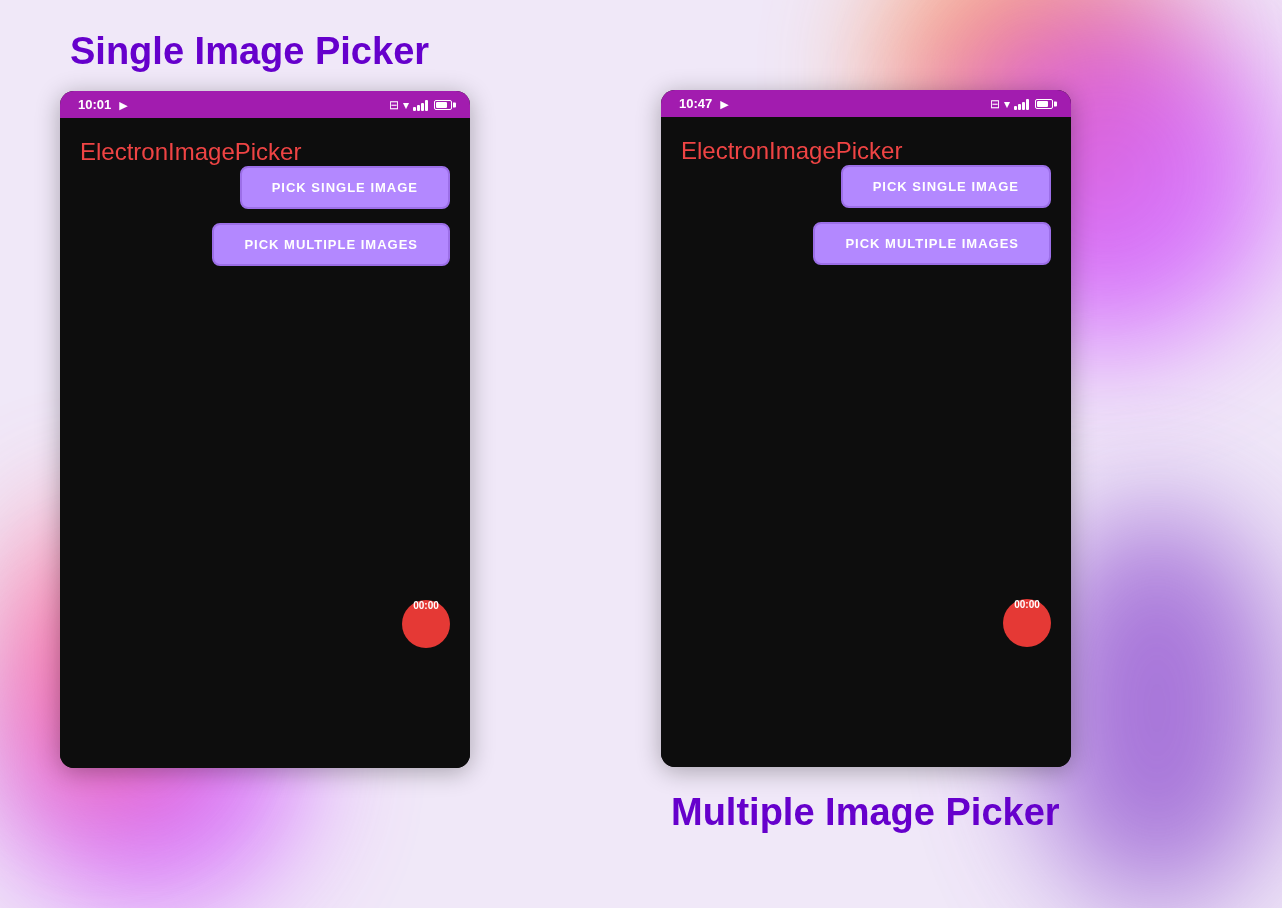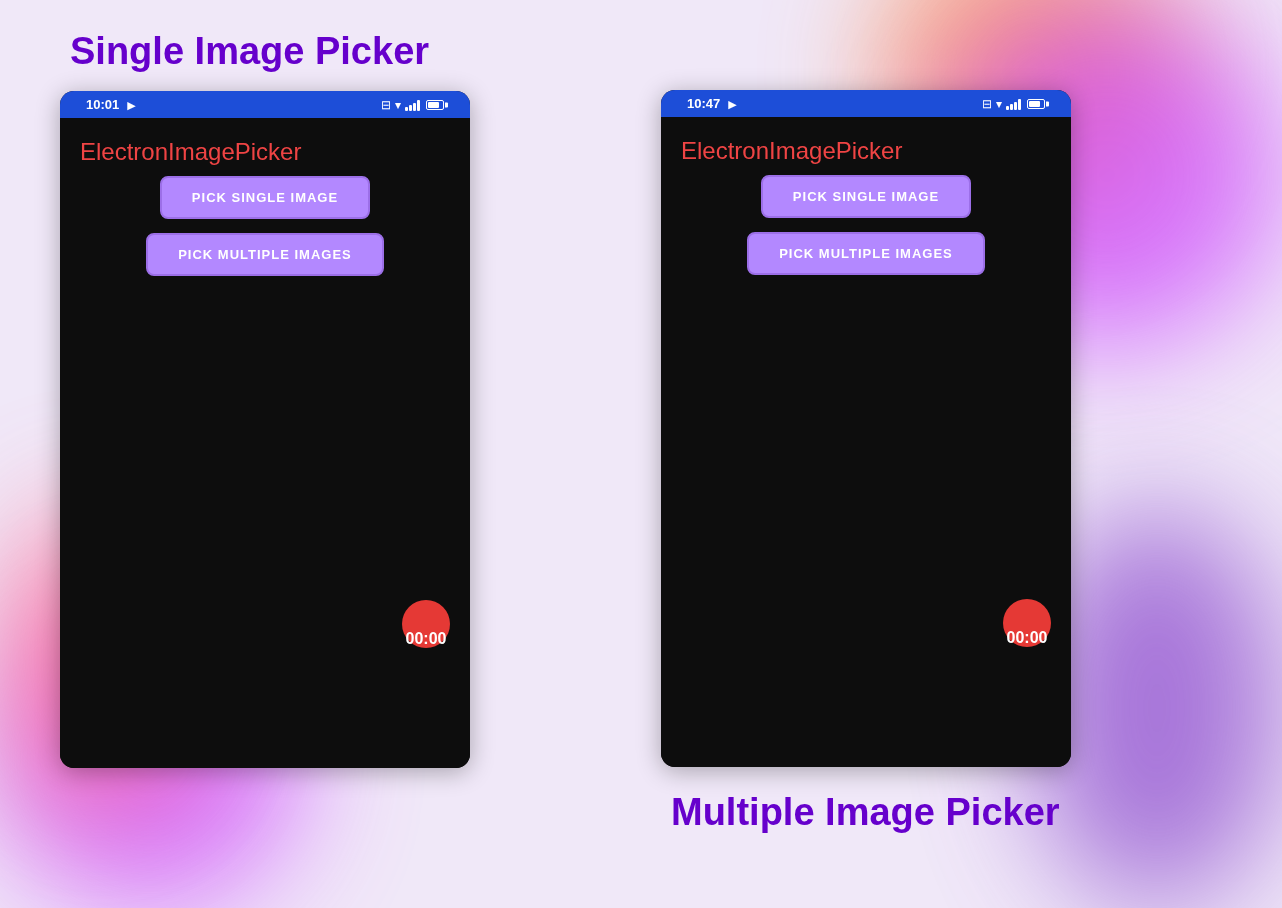--- a/index.html
+++ b/index.html
@@ -97,25 +97,25 @@
       width: 410px;
       border-radius: 14px;
       overflow: hidden;
       background: #0a0a0a;
       box-shadow: 0 4px 24px rgba(0,0,0,0.3);
       position: relative;
     }
 
     
     .status-bar {
-      background: #1d4ed8;
+      background: #a21caf;
       display: flex;
       align-items: center;
       justify-content: space-between;
-      padding: 6px 26px;
+      padding: 6px 18px;
       color: white;
       font-size: 13px;
       font-weight: 500;
     }
 
     .status-left {
       display: flex;
       align-items: center;
       gap: 8px;
     }
@@ -149,23 +149,22 @@
 
     .app-title {
       color: #ef4444;
       font-size: 24px;
       font-weight: 400;
     }
 
     .buttons-area {
       display: flex;
       flex-direction: column;
-      align-items: center;
+      align-items: flex-end;
       gap: 14px;
-      margin-top: 10px;
     }
 
     .app-button {
       background: #b388ff;
       color: white;
       border: 2px solid #9c6fe8;
       border-radius: 8px;
       padding: 12px 30px;
       font-size: 13px;
       font-weight: 700;
@@ -178,24 +177,24 @@
     
     .record-badge {
       position: absolute;
       bottom: 120px;
       right: 20px;
       background: #e53935;
       border-radius: 50%;
       width: 48px;
       height: 48px;
       display: flex;
-      align-items: flex-end;
+      align-items: flex-start;
       justify-content: center;
       color: white;
-      font-size: 16px;
+      font-size: 10px;
       font-weight: 600;
     }
 
     .app-bottom-space {
       height: 300px;
       background: #0d0d0d;
     }
 
     
     .signal-bar {

